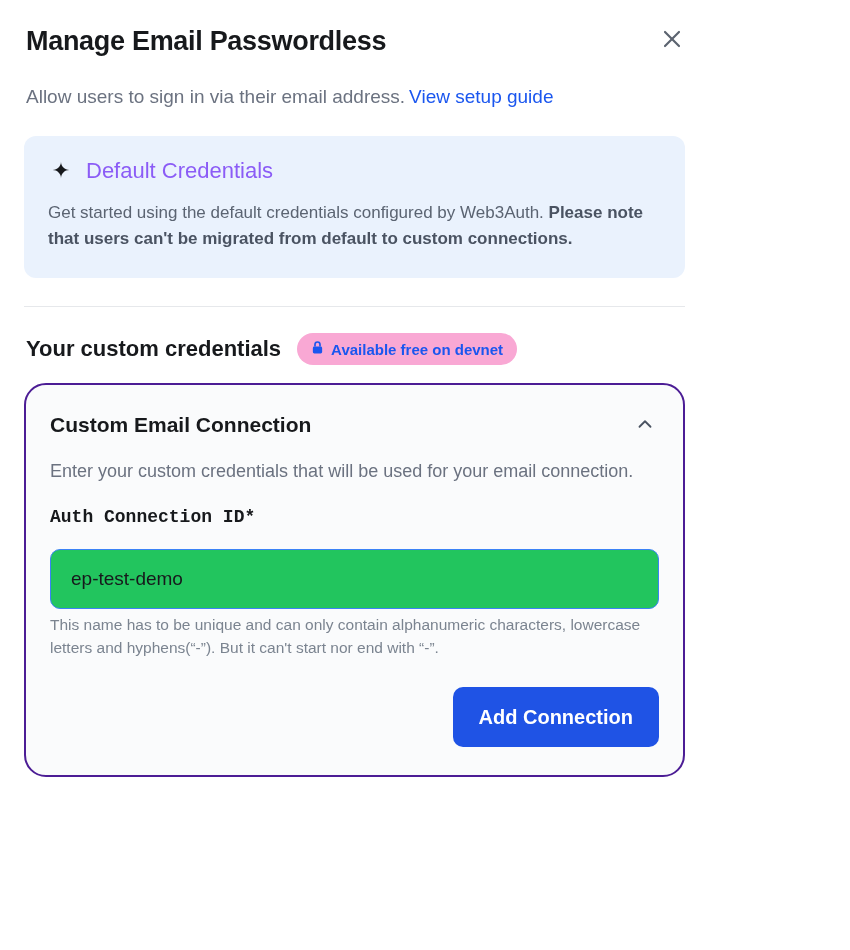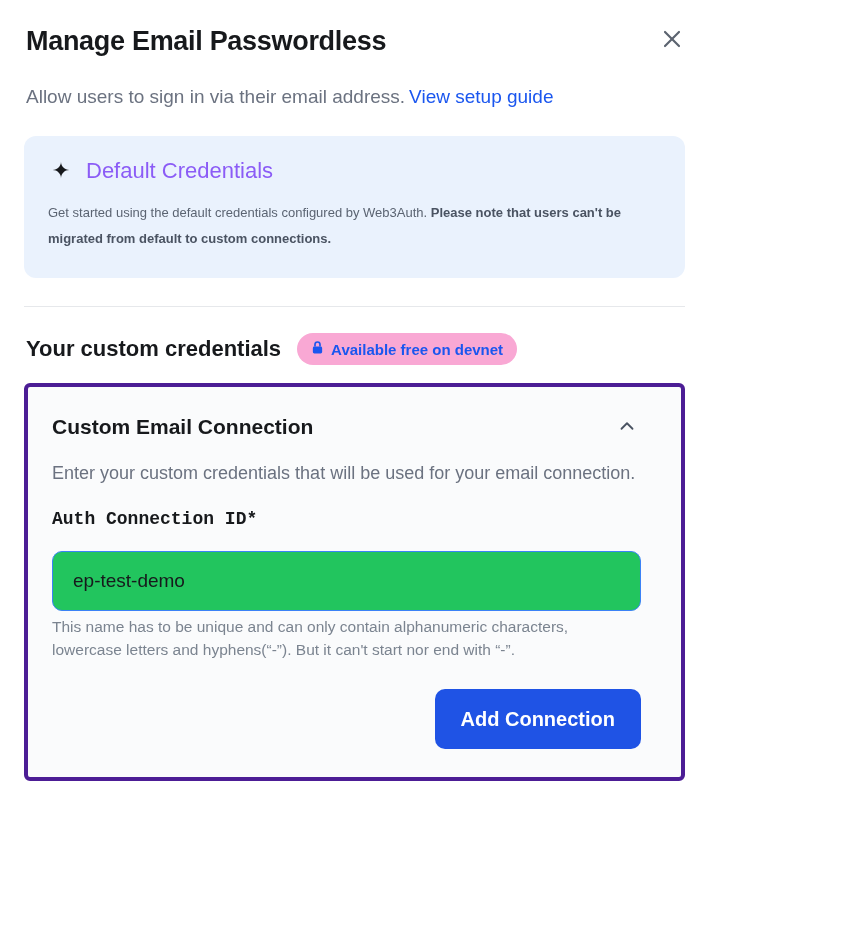--- a/index.html
+++ b/index.html
@@ -83,21 +83,21 @@
     width: 26px;
     text-align: center;
   }
   .banner-title {
     font-size: 22px;
     color: #8b5cf6;
     font-weight: normal;
   }
   .banner-body {
     margin-top: 16px;
-    font-size: 13px;
+    font-size: 17px;
     line-height: 26px;
     color: #5b6472;
   }
   .banner-body b { color: #4a5362; font-weight: bold; }
 
   
   .divider {
     margin-top: 28px;
     height: 1px;
     background: #e6e8eb;
@@ -126,24 +126,24 @@
     border-radius: 999px;
     padding: 7px 14px;
     font-size: 15px;
     font-weight: bold;
   }
   .pill .lock-icon { display: block; }
 
   
   .card {
     margin-top: 18px;
-    border: 4px solid #4c1d95;
-    border-radius: 6px;
+    border: 2px solid #4c1d95;
+    border-radius: 22px;
     background: #fafbfc;
-    padding: 26px 40px 28px 24px;
+    padding: 26px 24px 28px 24px;
   }
   .card-head {
     display: flex;
     align-items: center;
     justify-content: space-between;
   }
   .card-title {
     font-size: 21px;
     font-weight: bold;
     color: #17191c;

